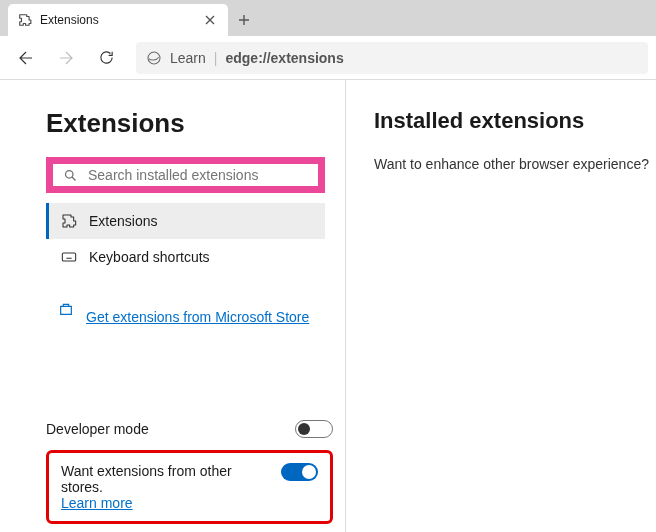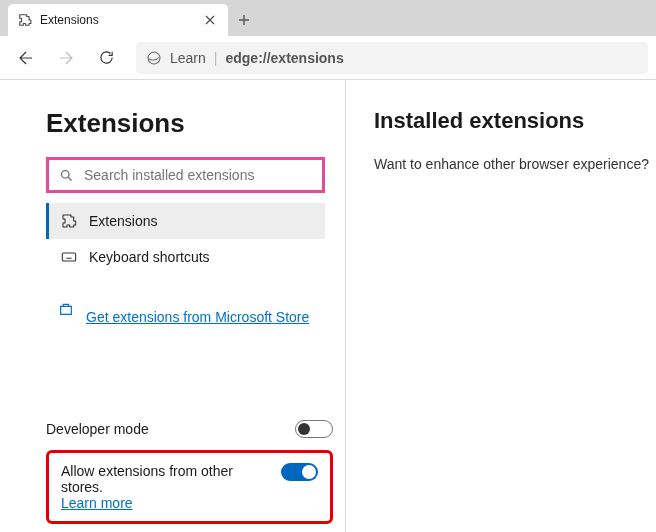--- a/index.html
+++ b/index.html
@@ -82,21 +82,21 @@
     padding: 28px 20px 0 46px;
     position: relative;
   }
   .page-title {
     font-size: 26px;
     font-weight: 600;
     margin-bottom: 18px;
   }
   .search {
     height: 36px;
-    border: 3px solid #ec4899;
+    border: 7px solid #ec4899;
     display: flex;
     align-items: center;
     padding: 0 10px;
     gap: 10px;
     color:#6e6e6e;
     margin-bottom: 10px;
     background:#fff;
   }
   .search input {
     border:none; outline:none; flex:1; background:transparent;
@@ -269,21 +269,21 @@
 
     <div class="bottom-settings">
       <div class="setting-row">
         <span>Developer mode</span>
         <div class="toggle off"></div>
       </div>
 
       <div class="highlight-box">
         <div class="row">
           <div class="text">
-            <div>Allow extensions from other stores.</div>
+            <div>Want extensions from other stores.</div>
             <a class="learn-link">Learn more</a>
           </div>
           <div class="toggle on"></div>
         </div>
       </div>
     </div>
   </div>
 
   <div class="main">
     <h2>Installed extensions</h2>

